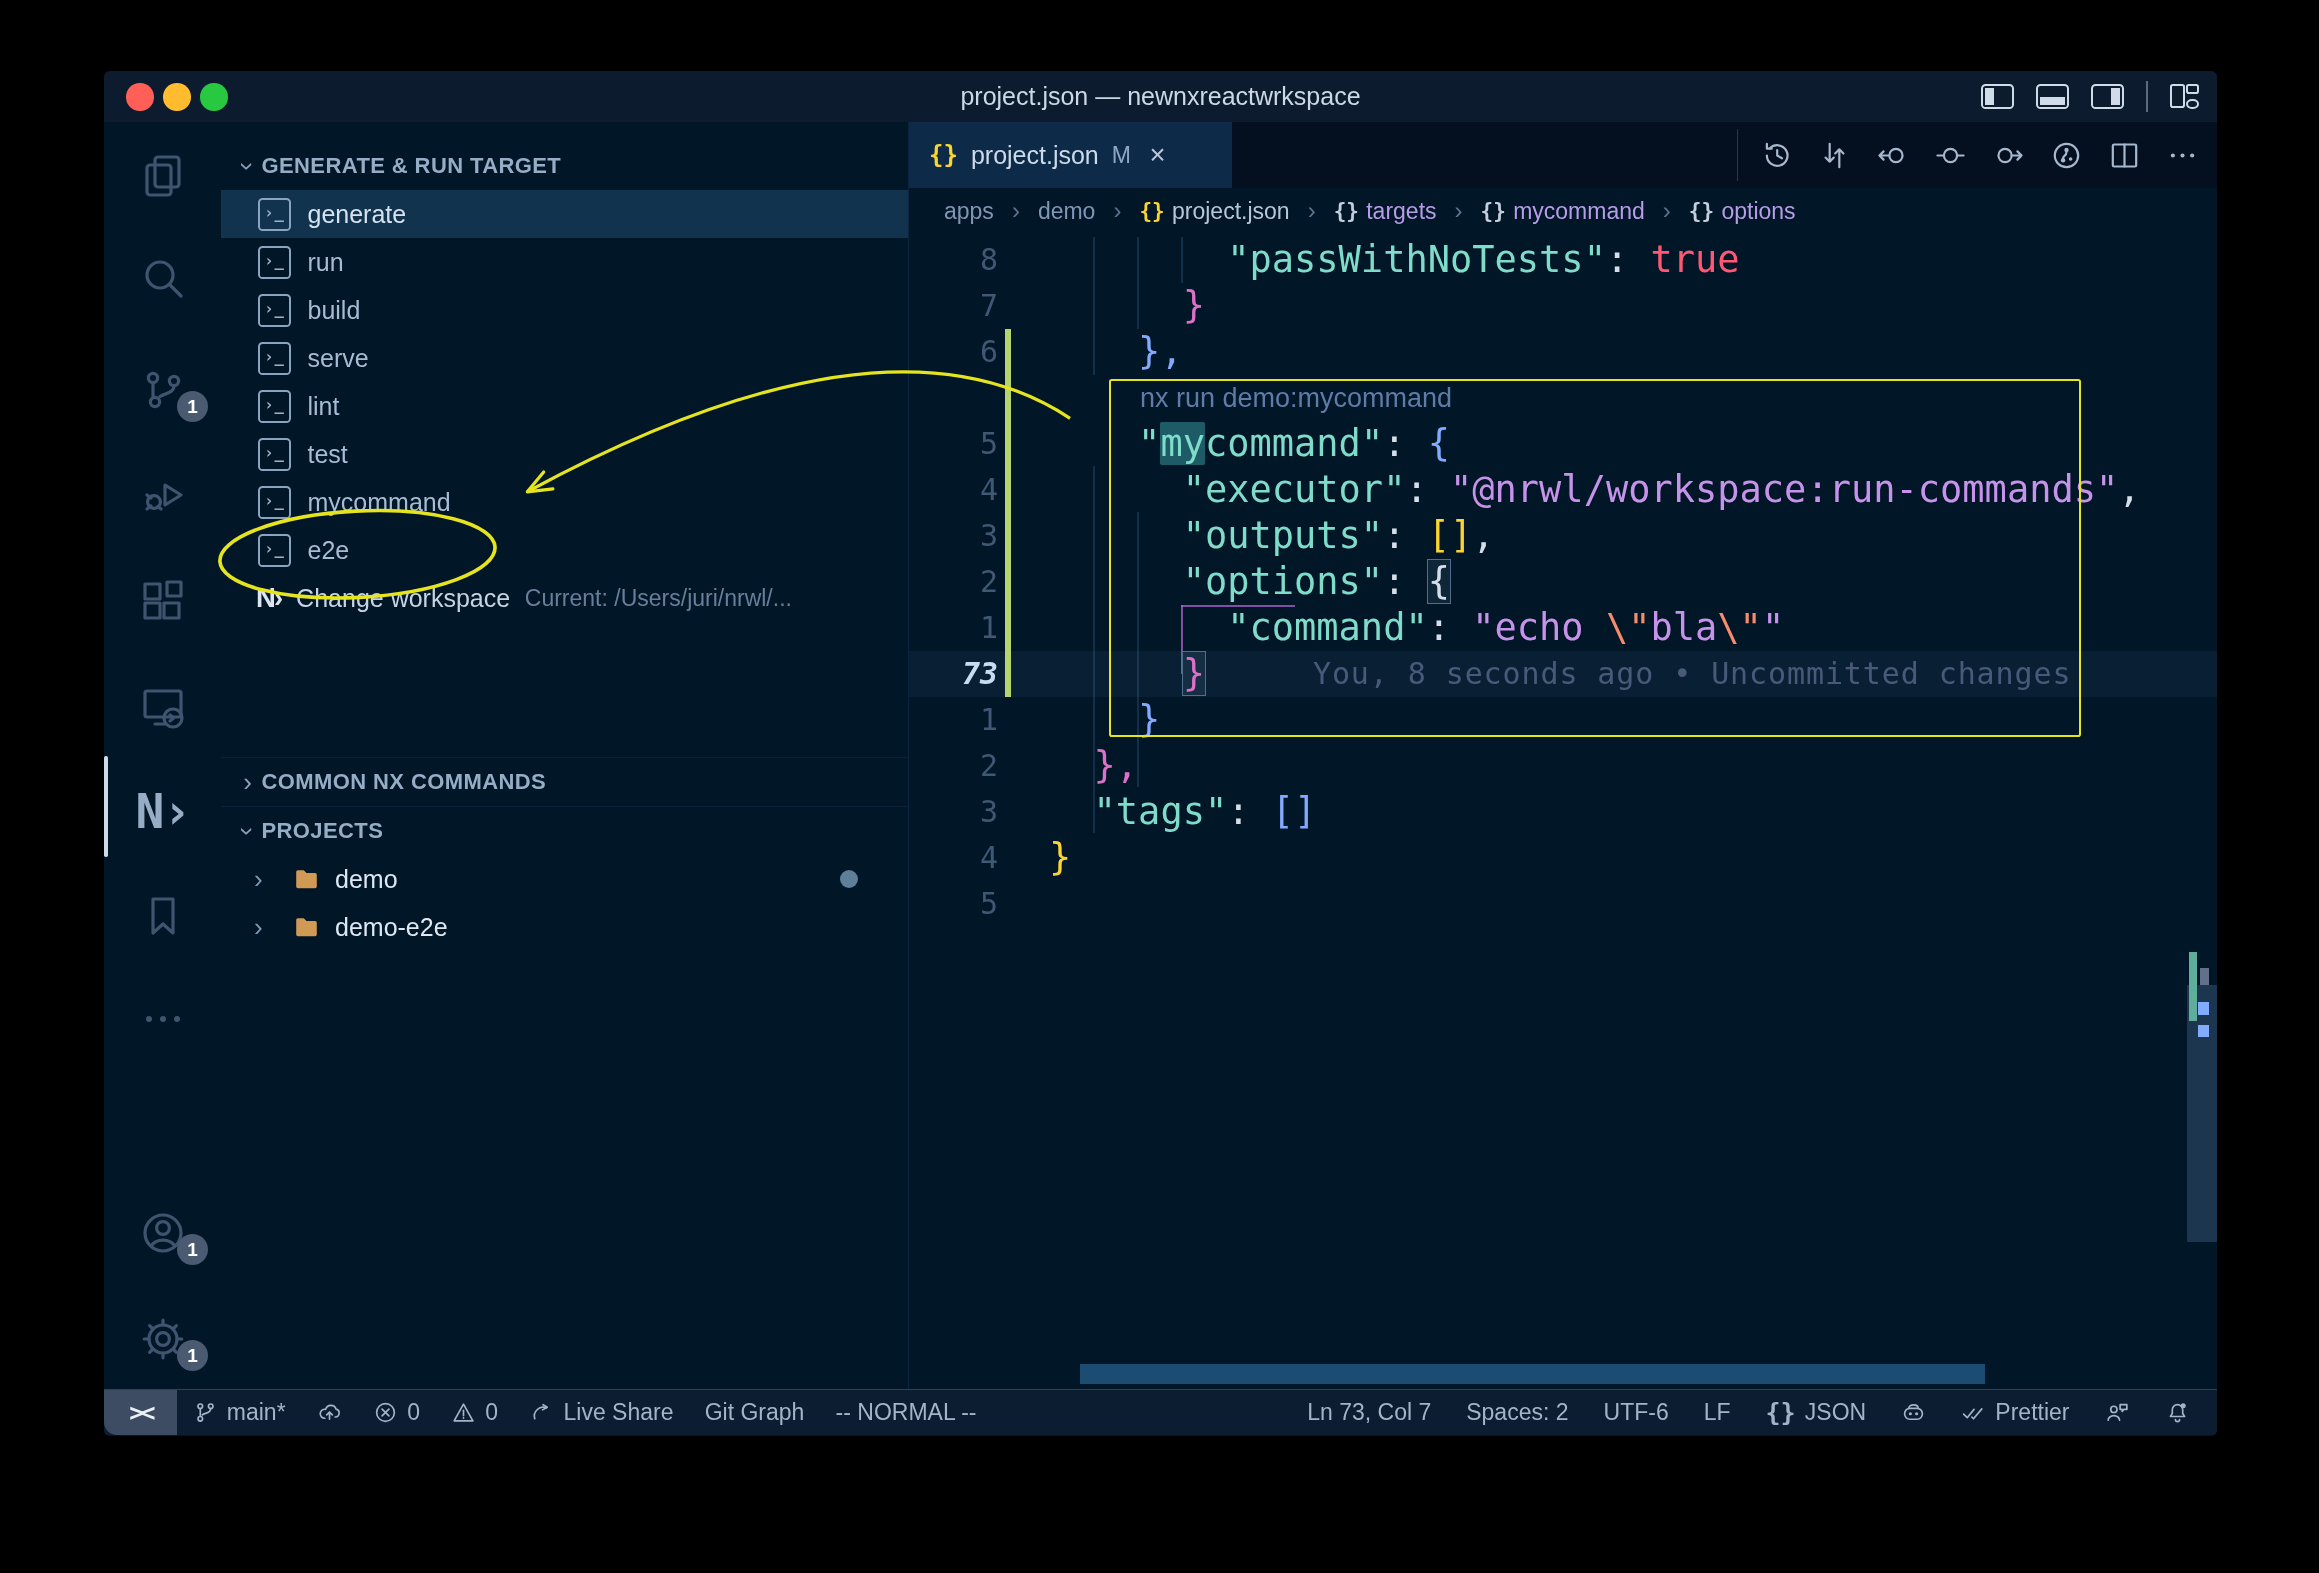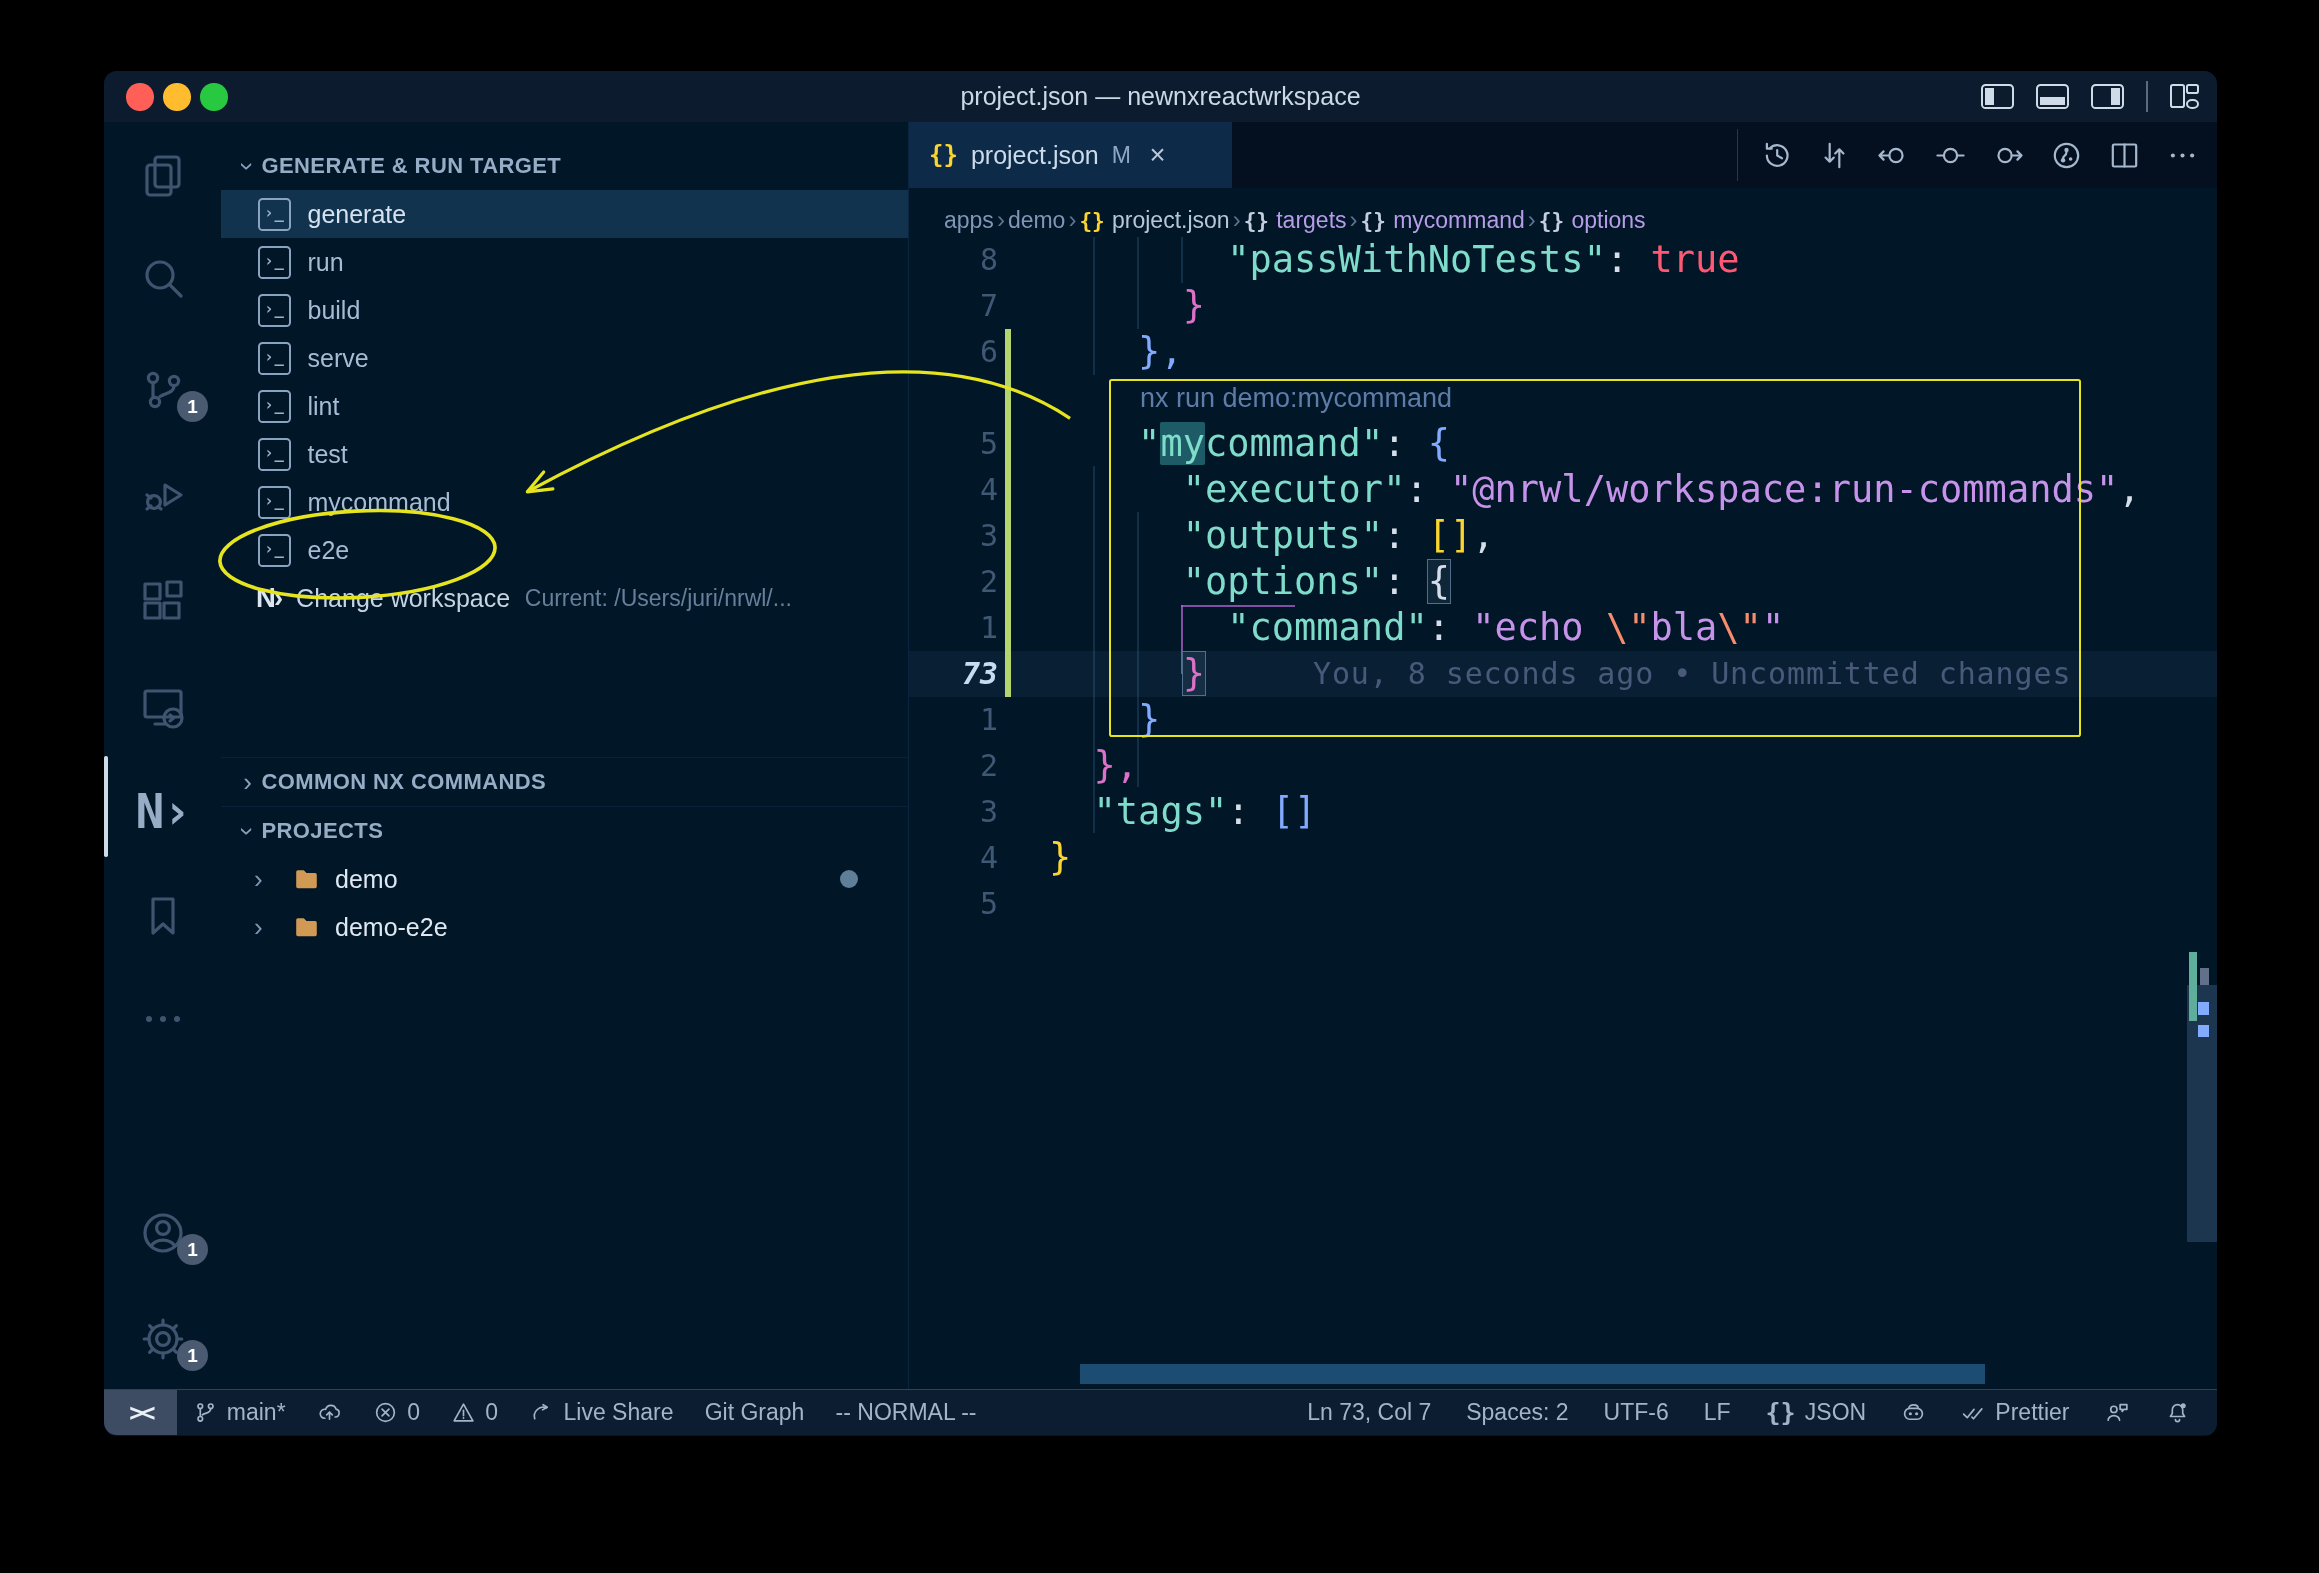--- a/index.html
+++ b/index.html
@@ -1,17 +1,17 @@
 <!DOCTYPE html>
 <html style="font-size:14.7px"><head>
 <meta charset="utf-8">
 <style>
   html,body{margin:0;padding:0;background:#000;}
   body{width:2320px;height:1574px;position:relative;font-family:"Liberation Sans",sans-serif;overflow:hidden;}
-  .window{position:absolute;left:104px;top:71px;width:2113px;height:1365px;background:#011627;border-radius:13px;overflow:hidden;}
+  .window{position:absolute;left:104px;top:71px;width:2113px;height:1365px;background:#011627;border-radius:6px;overflow:hidden;}
   
   .titlebar{height:51px;background:#0c1b2e;position:relative;}
   .tl{position:absolute;top:12px;width:27.5px;height:27.5px;border-radius:50%;}
   .tl.r{left:22px;background:#ff5f57;}
   .tl.y{left:59px;background:#febc2e;}
   .tl.g{left:96px;background:#28c840;}
   .win-title{position:absolute;left:0;right:0;top:0;height:51px;line-height:51px;text-align:center;color:#ccd8e6;font-size:25px;}
   .tb-icons{position:absolute;right:16.5px;top:0;height:51px;display:flex;align-items:center;gap:22px;}
   .layout-ic{width:33px;height:25px;border:2.3px solid #cfdbe8;border-radius:4.6px;position:relative;box-sizing:border-box;}
   .layout-ic .fl{position:absolute;background:#cfdbe8;}
@@ -56,21 +56,21 @@
   
   .editor{flex:1;position:relative;background:#011627;}
   .tabs{height:66px;background:#04101f;display:flex;position:relative;}
   .tab{width:323px;background:#0d2b48;display:flex;align-items:center;padding:0 20px;gap:13px;font-size:25px;color:#ccdae9;box-sizing:border-box;}
   .tab .braces{color:#fad430;font-weight:bold;font-size:24px;font-family:"DejaVu Sans Mono",monospace;}
   .tab .mod{color:#8fa7c6;font-size:23px;}
   .tab .close{color:#b9c7da;font-size:27.5px;margin-left:5.5px;}
   .tab-sep{position:absolute;left:828px;top:7.3px;bottom:7.3px;width:0.9px;background:#1d3b53;}
   .ed-toolbar{position:absolute;right:18.4px;top:0;height:66px;display:flex;align-items:center;gap:25px;color:#a6b8cd;}
   .ed-toolbar .ic{font-size:33px;}
-  .breadcrumbs{height:46px;display:flex;align-items:flex-end;padding-left:35px;gap:3px;font-size:23px;color:#8096b5;}
+  .breadcrumbs{height:46px;display:flex;align-items:center;padding-left:35px;gap:18px;font-size:23px;color:#8096b5;}
   .crumb{display:flex;align-items:center;gap:7.3px;}
   .crumb .bi{font-family:"DejaVu Sans Mono",monospace;font-weight:bold;font-size:21px;color:#c3cede;}
   .crumb .bi.yellow{color:#fad430;}
   .crumb.symbol .cl{color:#b79ce8;}
   .crumb.json .cl{color:#b7c7da;}
   .bc-sep{color:#5d7390;font-size:24px;}
   
   .code{position:absolute;left:0;right:0;top:112px;bottom:0;font-family:"DejaVu Sans Mono",monospace;font-size:37px;line-height:46px;padding-top:2.8px;}
   .code-row{display:flex;height:46px;position:relative;}
   .code-row.current{background:rgba(93,130,170,0.10);}

